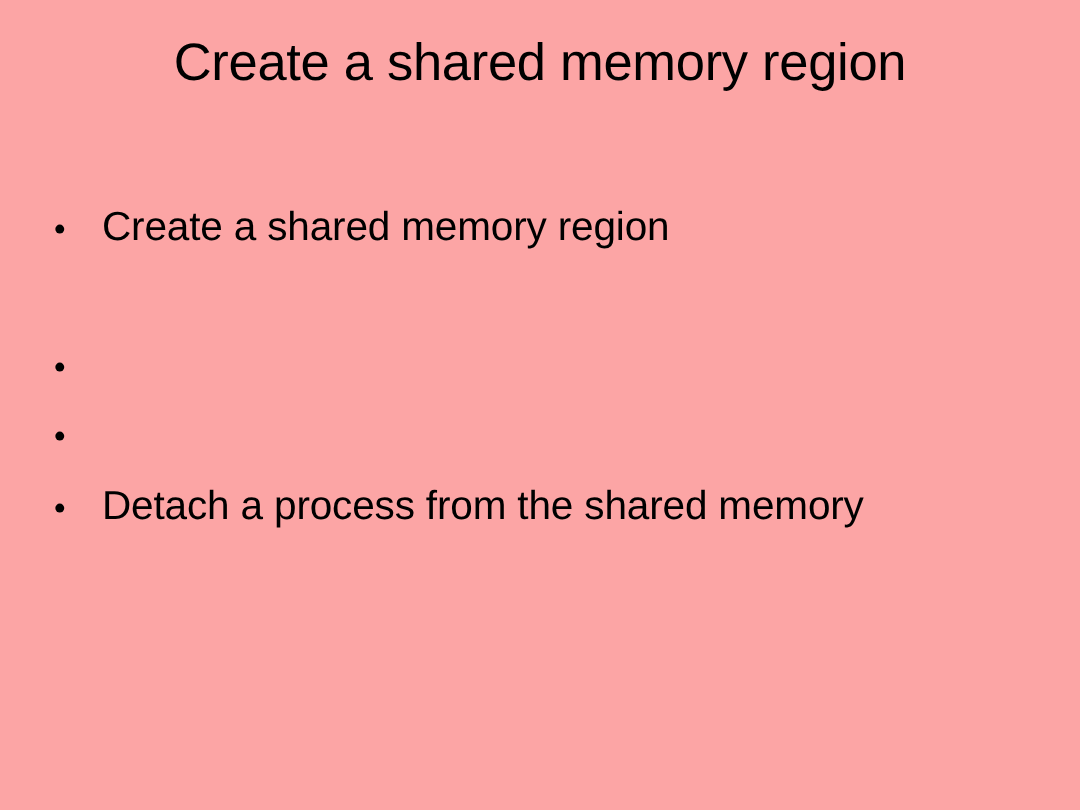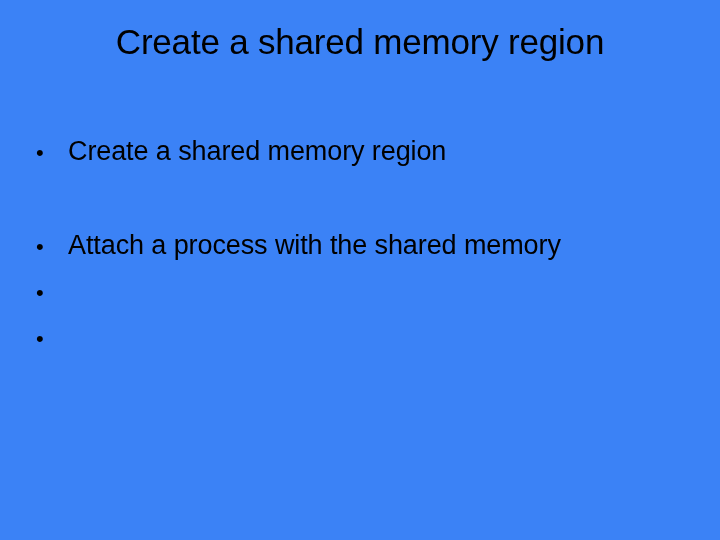--- a/index.html
+++ b/index.html
@@ -8,21 +8,21 @@
     background: #ffffff;
   }
   body {
     font-family: "Liberation Sans", "DejaVu Sans", sans-serif;
     color: #000000;
   }
   .slide {
     position: relative;
     width: 720px;
     height: 540px;
-    background: #3b82f6;
+    background: #fca5a5;
     overflow: hidden;
     box-sizing: border-box;
   }
   .slide-title {
     position: absolute;
     left: 40px;
     top: 20px;
     width: 640px;
     text-align: center;
     font-size: 35px;
@@ -72,25 +72,25 @@
 
   <div class="body-block">
 
     <div class="bullet-line spaced-after">
       <span class="bullet-mark">•</span>
       <span class="bullet-text">Create a shared memory region</span>
     </div>
 
     <div class="bullet-line">
       <span class="bullet-mark">•</span>
-      <span class="bullet-text">Attach a process with the shared memory</span>
     </div>
 
     <div class="bullet-line">
       <span class="bullet-mark">•</span>
     </div>
 
     <div class="bullet-line">
       <span class="bullet-mark">•</span>
+      <span class="bullet-text">Detach a process from the shared memory</span>
     </div>
 
   </div>
 </div>
 
 </body></html>

